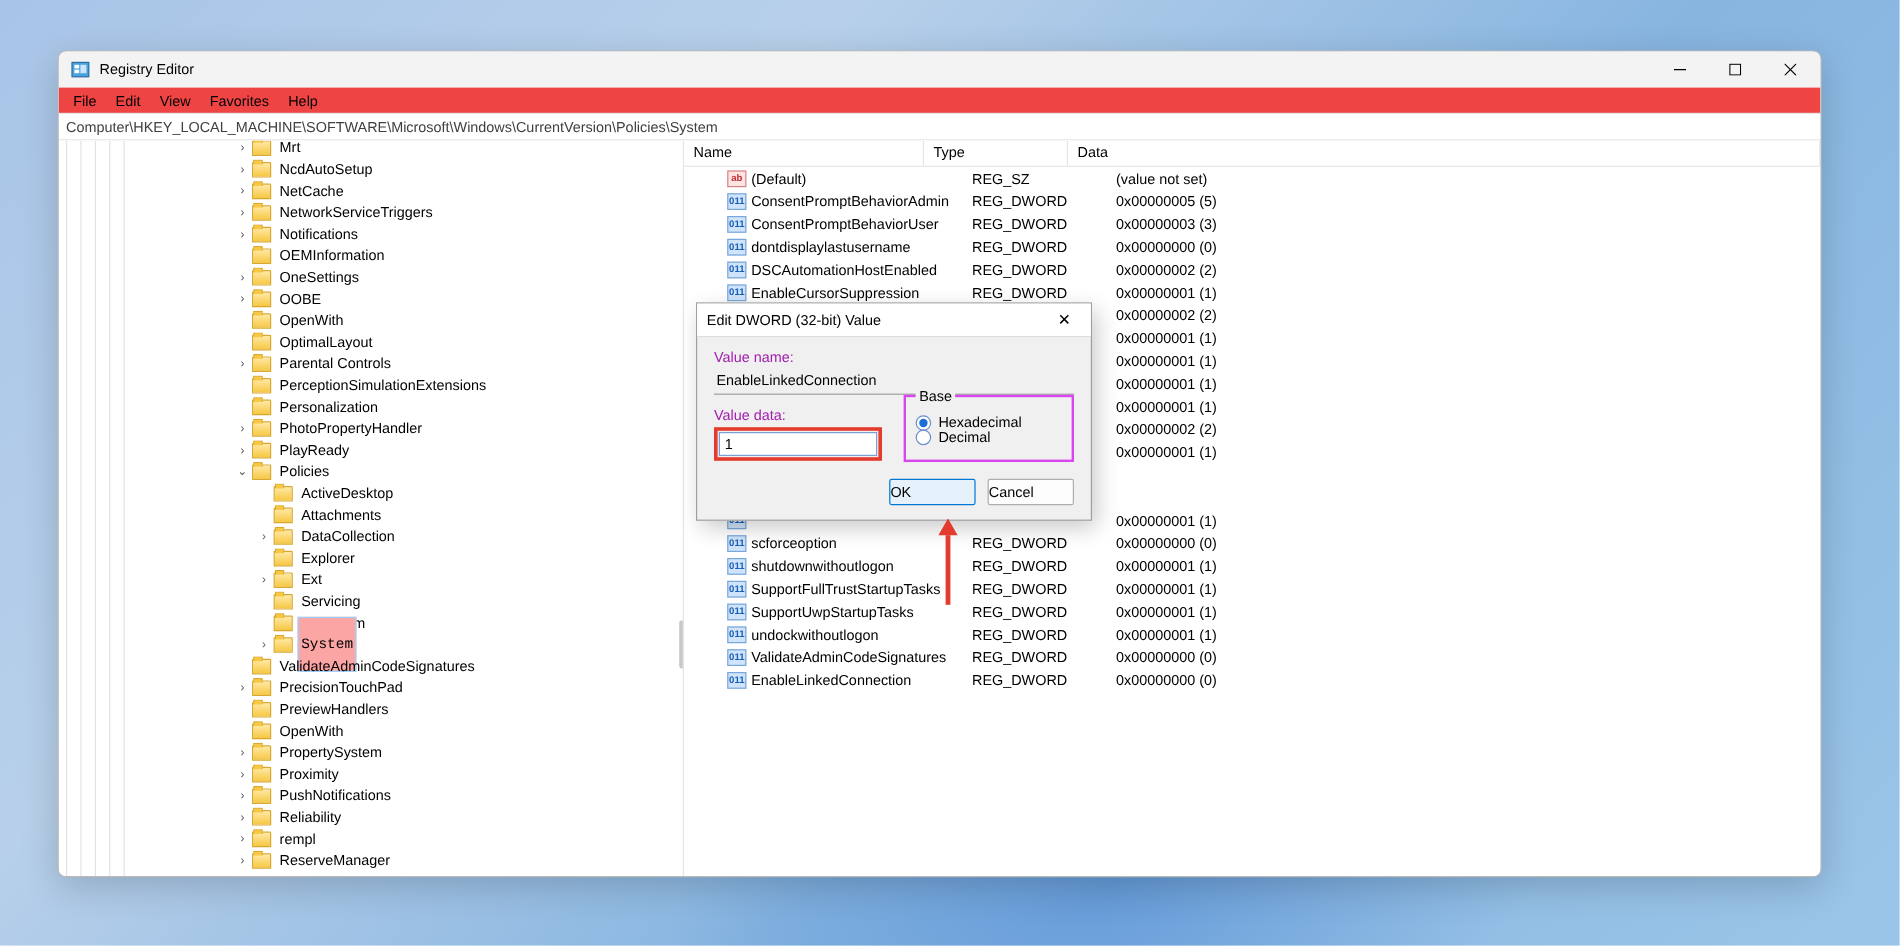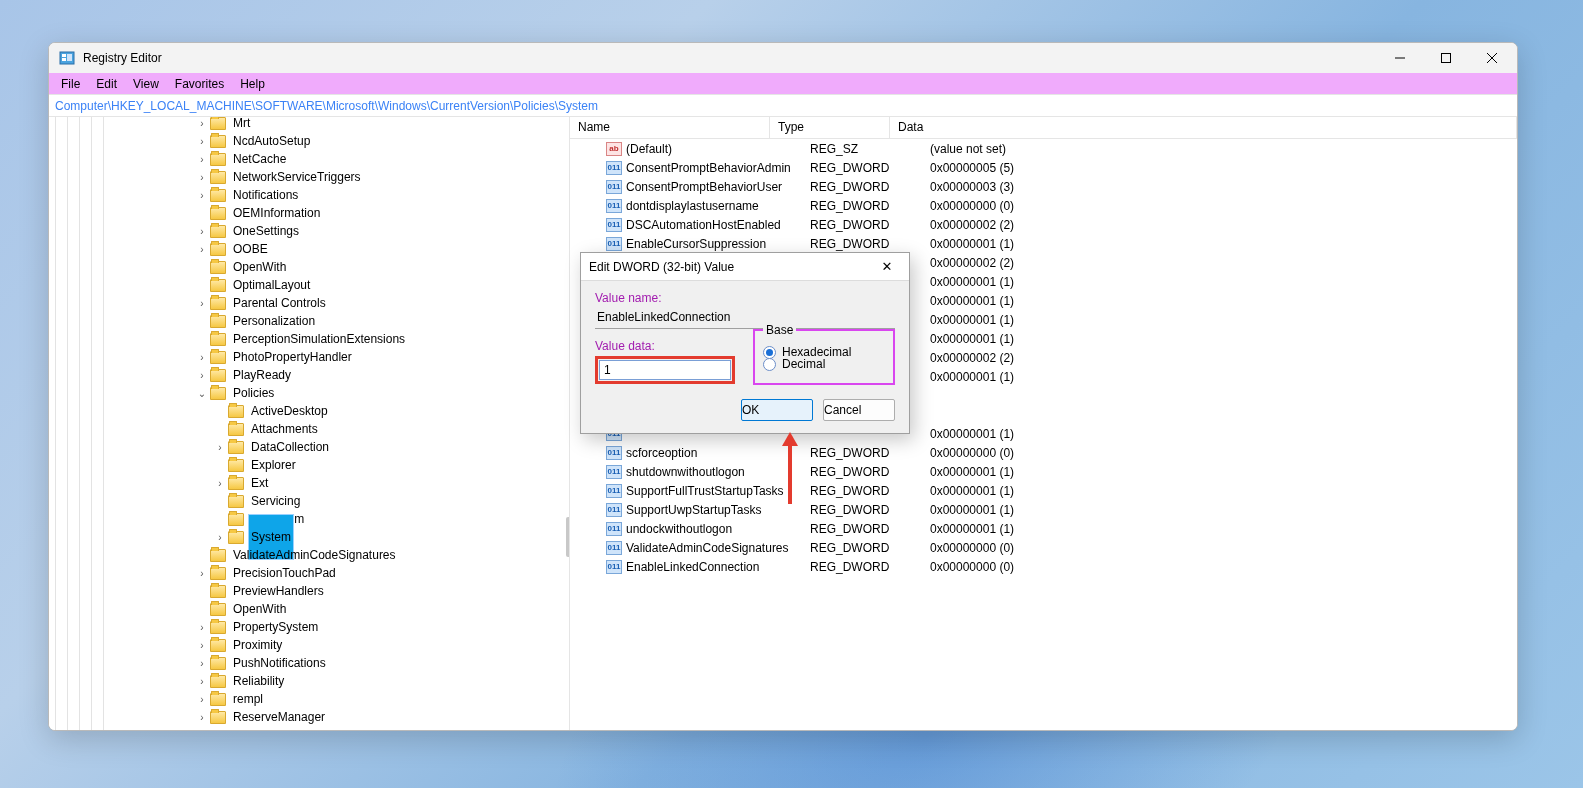--- a/index.html
+++ b/index.html
@@ -4,33 +4,33 @@
 <style>
 * { margin: 0; padding: 0; box-sizing: border-box; font-family: "Segoe UI", Tahoma, sans-serif; font-size: 12px; }
 body { background: linear-gradient(135deg,#a8c5e8 0%,#b8d0ea 30%,#87b5e0 60%,#9bc5e8 100%); width: 1583px; height: 788px; position: relative; overflow: hidden; }
 .bg-swirl { position:absolute; bottom:-200px; left:30%; width:900px; height:500px; background: radial-gradient(ellipse, rgba(30,100,200,.35) 0%, transparent 60%); border-radius:50%; transform: rotate(-15deg); }
 .window { position: absolute; left: 48px; top: 42px; width: 1470px; height: 689px; background: #fff; border: 1px solid #b9b9b9; border-radius: 7px; box-shadow: 0 8px 30px rgba(0,0,0,.18); display: flex; flex-direction: column; overflow: hidden; }
 .titlebar { height: 30px; display: flex; align-items: center; padding: 0 2px 0 10px; background: #f3f3f3; }
 .app-icon { width:16px; height:16px; margin-right:8px; display:inline-flex; align-items:center; justify-content:center; }
 .title-text { flex:1; color:#000; }
 .win-btns { display:flex; }
 .win-btn { width:46px; height:30px; display:flex; align-items:center; justify-content:center; color:#000; }
-.menubar { height:22px; display:flex; align-items:center; padding:0 4px; background:#f0abfc; border-bottom:1px solid #e5e5e5; }
+.menubar { height:22px; display:flex; align-items:center; padding:0 4px; background:#ef4444; border-bottom:1px solid #e5e5e5; }
 .menu-item { padding:2px 8px; color:#000; }
-.addressbar { height:22px; display:flex; align-items:center; padding:0 6px; border-bottom:1px solid #e5e5e5; color:#3b82f6; background:#fff; }
+.addressbar { height:22px; display:flex; align-items:center; padding:0 6px; border-bottom:1px solid #e5e5e5; color:#404040; background:#fff; }
 .content { flex:1; display:flex; overflow:hidden; }
 .tree-pane { width:521px; border-right:1px solid #e5e5e5; overflow:hidden; position:relative; background:#fff; }
 .tree { position:absolute; left:56px; top:-3px; }
 .tree-row { height:18px; display:flex; align-items:center; white-space:nowrap; }
 .chevron { width:14px; display:inline-flex; justify-content:center; color:#5a5a5a; font-size:10px; }
 .chevron.hidden { visibility:hidden; }
 .folder-icon { width:16px; height:13px; margin:0 4px 0 1px; background: linear-gradient(#ffe9a6,#f6c843); border:1px solid #d9a92f; border-radius:1px 1px 0 0; position:relative; }
 .folder-icon::before { content:""; position:absolute; top:-3px; left:0; width:6px; height:3px; background:#f6c843; border:1px solid #d9a92f; border-bottom:none; border-radius:1px 1px 0 0; }
 .tree-label { padding:1px 3px; color:#000; }
-.tree-row.selected .tree-label { background:#0ea5e9; border:1px solid #99d1ff; padding:15px 2px; }
+.tree-row.selected .tree-label { background:#fca5a5; border:1px solid #99d1ff; padding:15px 2px;font-family:Liberation Mono, monospace; }
 .vlines { position:absolute; left:0; top:0; bottom:0; width:56px; }
 .vline { position:absolute; top:0; bottom:0; width:1px; background:#e3e3e3; }
 .list-pane { flex:1; background:#fff; overflow:hidden; }
 .list-header { display:flex; height:22px; border-bottom:1px solid #e5e5e5; }
 .hcol { padding:3px 8px; color:#000; border-right:1px solid #e5e5e5; }
 .hname { width:200px; } .htype { width:120px; } .hdata { flex:1; }
 .list-body { }
 .lrow { display:flex; height:19px; align-items:center; }
 .lname { width:200px; display:flex; align-items:center; padding-left:4px;margin-left:32px; }
 .ltype { width:120px; padding-left:8px; color:#000; }
@@ -171,26 +171,26 @@
             <span class="tree-label">OptimalLayout</span>
           </div>
           <div class="tree-row" style="padding-left: 90px;">
             <span class="chevron">›</span>
             <span class="folder-icon"></span>
             <span class="tree-label">Parental Controls</span>
           </div>
           <div class="tree-row" style="padding-left: 90px;">
             <span class="chevron hidden"></span>
             <span class="folder-icon"></span>
+            <span class="tree-label">PerceptionSimulationExtensions</span>
+          </div>
+          <div class="tree-row" style="padding-left: 90px;">
+            <span class="chevron hidden"></span>
+            <span class="folder-icon"></span>
             <span class="tree-label">Personalization</span>
-          </div>
-          <div class="tree-row" style="padding-left: 90px;">
-            <span class="chevron hidden"></span>
-            <span class="folder-icon"></span>
-            <span class="tree-label">PerceptionSimulationExtensions</span>
           </div>
           <div class="tree-row" style="padding-left: 90px;">
             <span class="chevron">›</span>
             <span class="folder-icon"></span>
             <span class="tree-label">PhotoPropertyHandler</span>
           </div>
           <div class="tree-row" style="padding-left: 90px;">
             <span class="chevron">›</span>
             <span class="folder-icon"></span>
             <span class="tree-label">PlayReady</span>

